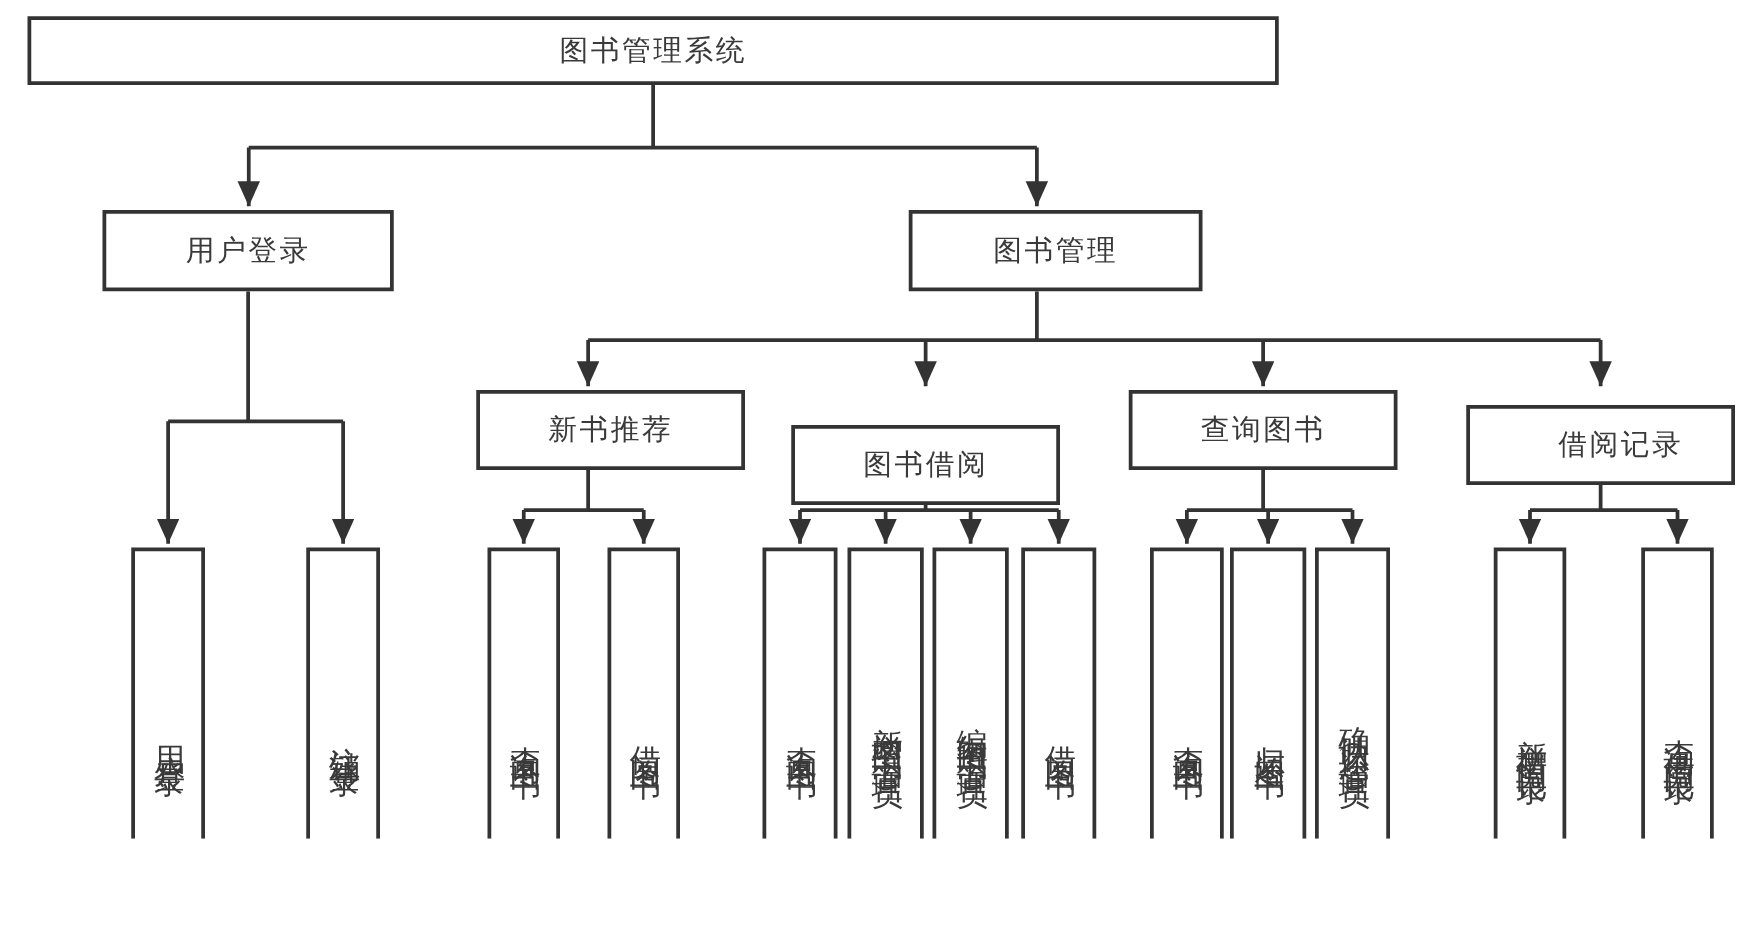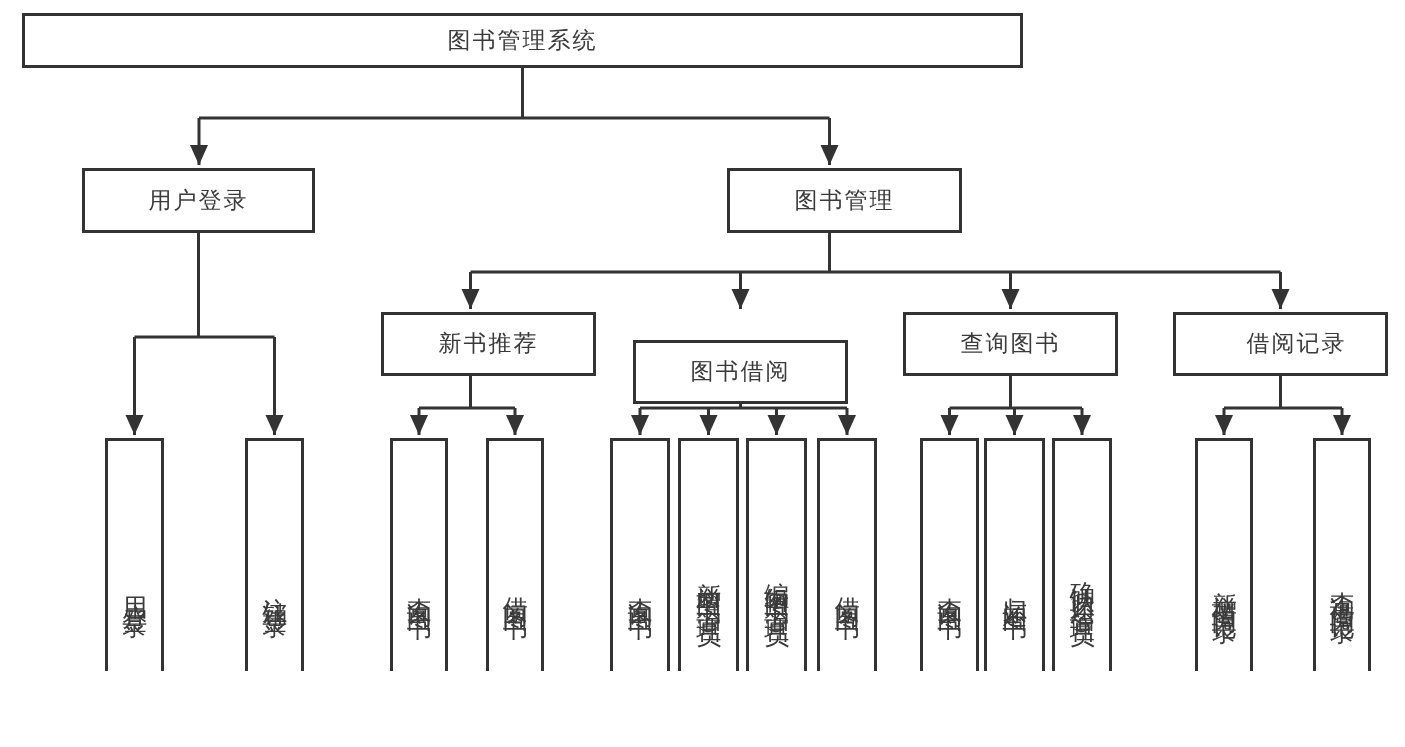--- a/index.html
+++ b/index.html
@@ -97,21 +97,21 @@
   </svg>
 
   <div class="node hbox" style="left:22px; top:13px; width:1001px; height:55px;">图书管理系统</div>
 
   <div class="node hbox" style="left:82px; top:168px; width:233px; height:65px;">用户登录</div>
   <div class="node hbox" style="left:727px; top:168px; width:235px; height:65px;">图书管理</div>
 
   <div class="node hbox" style="left:381px; top:312px; width:215px; height:64px;">新书推荐</div>
   <div class="node hbox" style="left:633px; top:312px; width:215px; height:64px;margin-top:28px;">图书借阅</div>
   <div class="node hbox" style="left:903px; top:312px; width:215px; height:64px;">查询图书</div>
-  <div class="node hbox" style="left:1173px; top:312px; width:215px; height:64px;padding-left:32px;">借阅记录</div>
+  <div class="node hbox" style="left:1173px; top:324px; width:215px; height:64px;padding-left:32px;">借阅记录</div>
 
   <div class="node vbox" style="left:105px; top:438px; width:59px; height:302px;">用户登录</div>
   <div class="node vbox" style="left:245px; top:438px; width:59px; height:302px;">注销登录</div>
 
   <div class="node vbox" style="left:390px; top:438px; width:58px; height:302px;">查询图书</div>
   <div class="node vbox" style="left:486px; top:438px; width:58px; height:302px;">借阅图书</div>
 
   <div class="node vbox" style="left:610px; top:438px; width:60px; height:302px;">查询图书</div>
   <div class="node vbox" style="left:678px; top:438px; width:61px; height:302px;">新增图书（管理员）</div>
   <div class="node vbox" style="left:746px; top:438px; width:61px; height:302px;">编辑图书（管理员）</div>

